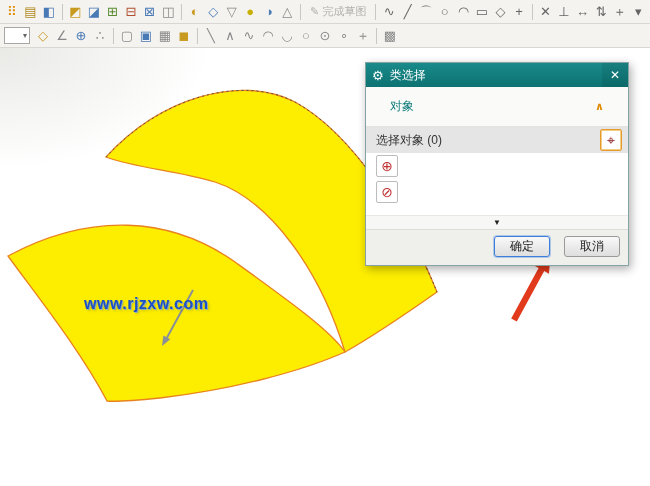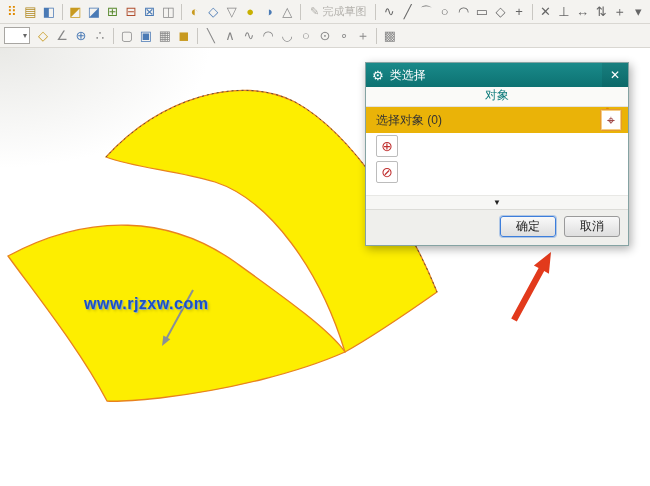--- a/index.html
+++ b/index.html
@@ -29,37 +29,37 @@
 
   
   .dialog { position:absolute; left:365px; top:14px; width:264px; background:#fdfdfd;
             border:1px solid #85a3a3; box-shadow:2px 3px 9px rgba(0,0,0,.32); font-size:12px; }
   .dlg-header { height:24px; background:linear-gradient(#1a8a8a,#0d7272); color:#fff;
                 display:flex; align-items:center; padding-left:6px; gap:6px; cursor:default; }
   .dlg-gear { font-size:13px; line-height:1; }
   .dlg-title { flex:1; font-size:12px; }
   .dlg-close { width:26px; height:24px; display:flex; align-items:center; justify-content:center;
                font-size:12px; background:rgba(0,0,0,.08); cursor:default; }
-  .dlg-section { height:20px; display:flex; align-items:center; padding:0 16px; color:#0c7a7a;
-                 background:#fafaf8; border-bottom:1px solid #e3e3e0;flex-direction:column; }
+  .dlg-section { height:40px; display:flex; align-items:center; padding:0 24px; color:#0c7a7a;
+                 background:#fafaf8; border-bottom:1px solid #e3e3e0; }
   .dlg-chevron { margin-left:auto; color:#e08a00; font-weight:bold; font-size:11px; }
   .dlg-row { height:26px; display:flex; align-items:center; padding:0 6px 0 10px; background:#fff; }
-  .dlg-row.selected { background:#eab308; }
+  .dlg-row.selected { background:#e5e5e5; }
   .row-label { flex:1; color:#333; }
   .row-btn { width:22px; height:22px; border:1px solid #bcbcbc; background:#fff; border-radius:2px;
              display:flex; align-items:center; justify-content:center; font-size:14px; line-height:1; }
   .dlg-row.selected .row-btn { border-color:#e59a2e; box-shadow:inset 0 0 0 1px #f6cd84; }
   .dlg-spacer { height:10px; background:#fff; }
   .dlg-collapse { height:14px; display:flex; align-items:center; justify-content:center;
                   font-size:8px; color:#222; background:#f7f7f5; border-top:1px solid #e8e8e5; }
   .dlg-footer { display:flex; justify-content:flex-end; gap:8px; padding:6px 8px 8px;
                 background:#efefec; border-top:1px solid #dcdcd8; }
   .btn { height:21px; padding:4px 15px; font-size:12px; color:#222; border-radius:3px;
          background:linear-gradient(#f9f9f9,#dedede); border:1px solid #9a9a9a;
-         display:flex; align-items:center; cursor:default; }
+         display:flex; align-items:center; cursor:default;margin-left:6px; }
   .btn.ok { border:1px solid #3d7edb; box-shadow:0 0 0 1px rgba(61,126,219,.35); }
 </style>
 </head>
 <body>
 
 <div class="app">
 
   <div class="toolbar" id="toolbar-row-1">
       <span class="tb-icon" style="color: rgb(224, 138, 0);">⠿</span>
       <span class="tb-icon" style="color: rgb(176, 136, 32);">▤</span>

